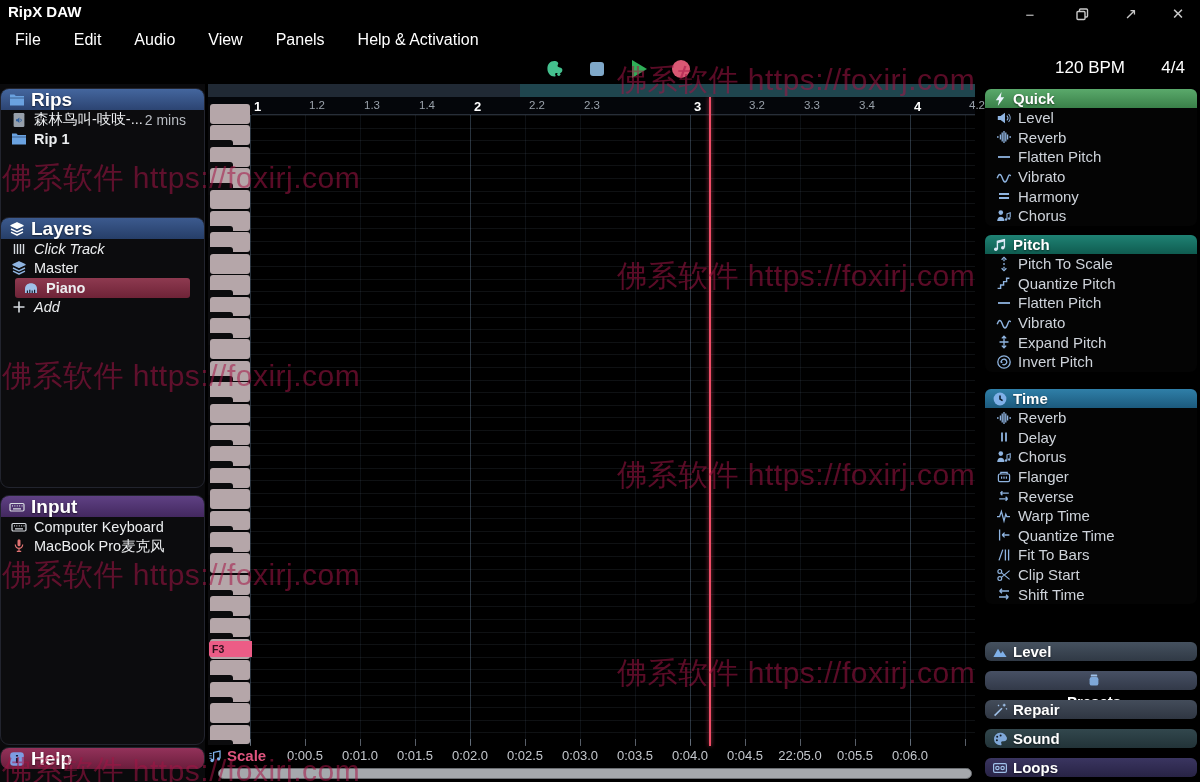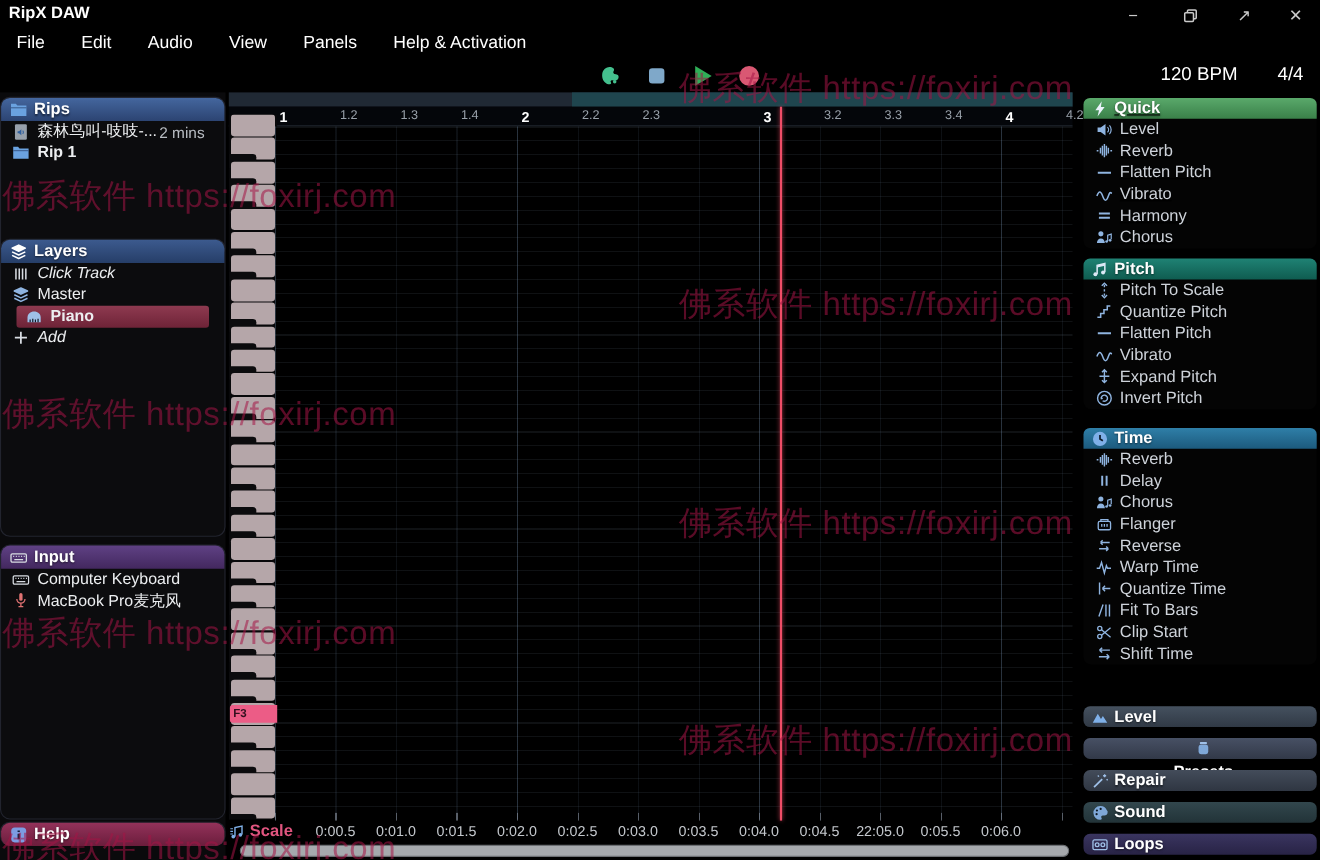--- a/index.html
+++ b/index.html
@@ -23,21 +23,21 @@
   #bpm-box { position:absolute; right:75px; top:58px; color:#fff; font-size:17px; }
   #sig-box { position:absolute; right:15px; top:58px; color:#fff; font-size:17px; }
 
   
   #leftbar { position:absolute; left:0; top:84px; width:205px; height:698px; background:#0a0a0c; }
   .lsection { position:absolute; left:0; width:205px; border:1px solid #22242e; border-radius:9px;
     background:rgba(255,255,255,0.012); }
   .lheader { height:21px; border-radius:8px 8px 0 0; display:flex; align-items:center;
     padding-left:7px; gap:6px; }
   .lheader.only { border-radius:8px; }
-  .lheader span { font-size:15px; font-weight:bold; color:#fff; text-shadow:0 1px 2px rgba(0,0,0,.6); }
+  .lheader span { font-size:19px; font-weight:bold; color:#fff; text-shadow:0 1px 2px rgba(0,0,0,.6); }
   .lrow { height:19.5px; display:flex; align-items:center; padding-left:9px; gap:7px; position:relative; }
   .lrow .lbl { font-size:14.5px; color:#eceef0; white-space:nowrap; }
   .lrow .lbl.it { font-style:italic; }
   .lrow .lbl.bd { font-weight:bold; }
   .lrow .meta { position:absolute; right:18px; font-size:14px; color:#b9bdc3; }
   .lrow.sel { background:linear-gradient(180deg,#8e3a50,#6e2337); border-radius:3px; margin:0 14px; padding-left:7px; }
   .lrow.sel .lbl { font-weight:bold; }
 
   
   #overview { position:absolute; left:208px; top:84px; width:767px; height:13px; background:#202934; }
@@ -351,21 +351,21 @@
       <span class="time-lbl" style="left: 635px;">0:03.5</span>
       <span class="time-lbl" style="left: 690px;">0:04.0</span>
       <span class="time-lbl" style="left: 745px;">0:04.5</span>
       <span class="time-lbl" style="left: 800px;">22:05.0</span>
       <span class="time-lbl" style="left: 855px;">0:05.5</span>
       <span class="time-lbl" style="left: 910px;">0:06.0</span>
     </div>
   <div id="hscroll"></div>
 
   <div id="rightbar">
-      <div class="rsection" style="top: 5px; text-decoration: underline;">
+      <div class="rsection" style="top: 5px;">
         <div class="rheader" style="background: linear-gradient(rgb(90, 169, 107), rgb(58, 128, 73)); border-radius: 6px 6px 0px 0px;">
           <span class="ic white">
             <svg viewBox="0 0 16 16">
               <path d="M9.6 1 3.8 9.2h3.3L5.8 15l6.4-8.7H8.8z" fill="#e9f2fb"></path>
             </svg>
           </span>
           <span>Quick</span>
         </div>
         <div class="rrow">
           <span class="ic">

